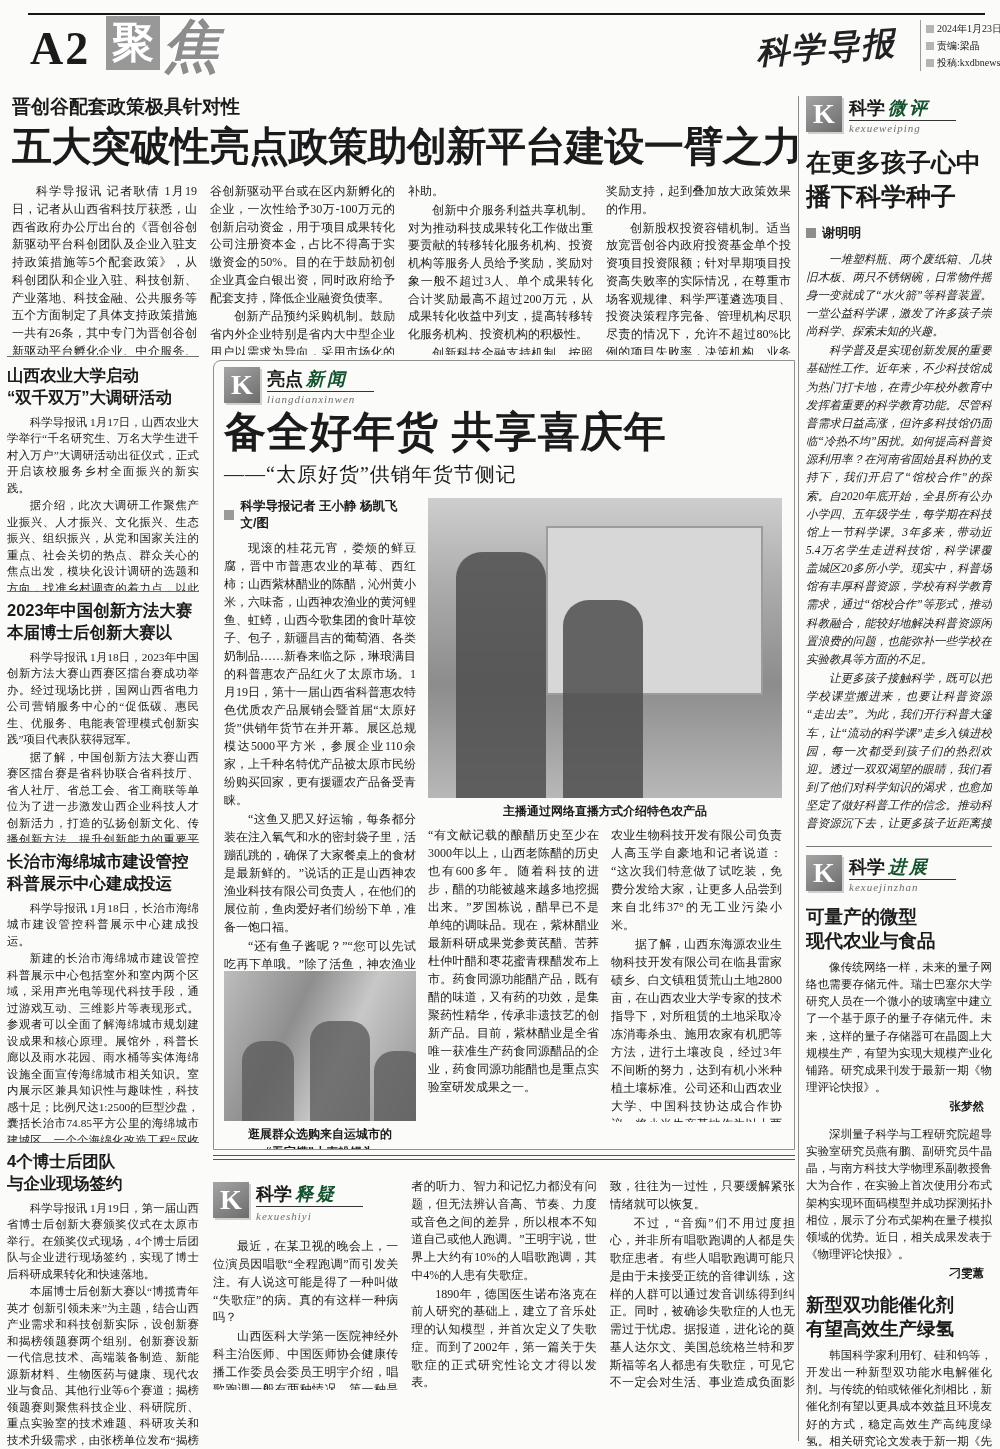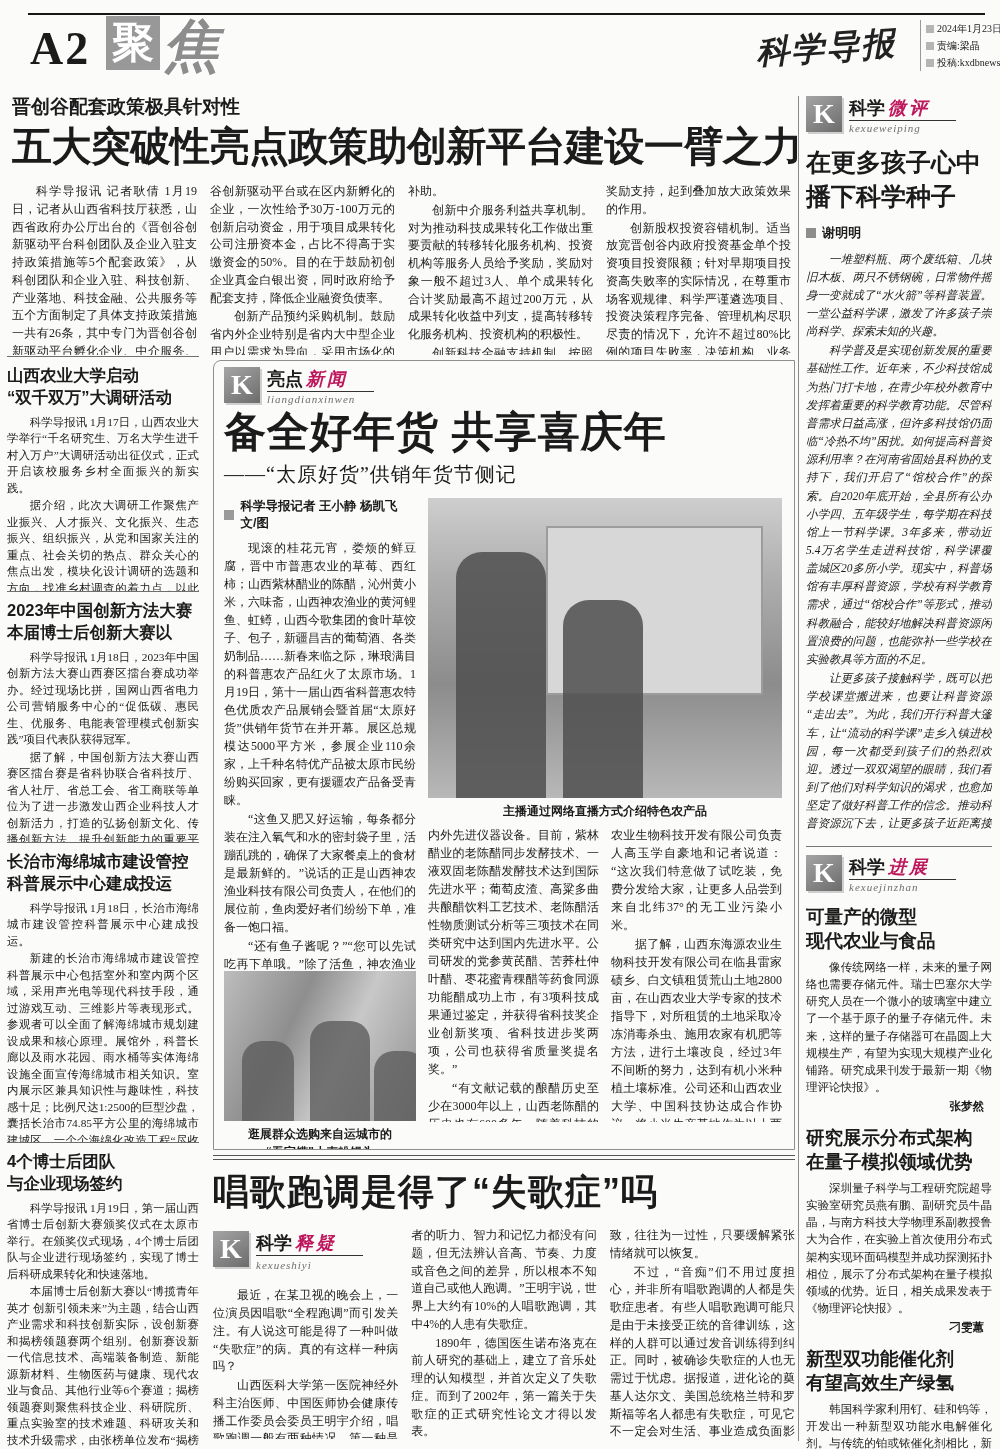--- a/index.html
+++ b/index.html
@@ -23,21 +23,21 @@
   .plist p{margin:0 0 1px 0;text-indent:2em;text-align:justify;}
   [data-noindent-first] p:first-child{text-indent:0;}
   .author{text-align:right;font-weight:700;padding-right:8px;margin-top:2px;}
   .klogo{display:flex;align-items:flex-start;}
   .kbox{width:36px;height:36px;flex:none;background:linear-gradient(145deg,#a5a5a5,#6c6c6c);color:#fff;
         font-family:"Liberation Serif",serif;font-weight:700;font-size:28px;display:flex;align-items:center;
         justify-content:center;box-shadow:2px 2px 0 #cfcfcf;}
   .kmeta{margin-left:7px;padding-top:2px;}
   .kline{font-size:18px;line-height:20px;border-bottom:1px solid #333;padding:0 26px 2px 0;white-space:nowrap;}
   .kb{font-family:"Liberation Sans",sans-serif;font-weight:900;}
-  .ks{font-family:"Liberation Serif",serif;font-style:italic;font-weight:700;color:#be185d;margin-left:3px;letter-spacing:3px;}
+  .ks{font-family:"Liberation Serif",serif;font-style:italic;font-weight:700;color:#14532d;margin-left:3px;letter-spacing:3px;}
   .kpy{font-style:italic;color:#6e6e6e;font-size:11px;letter-spacing:1px;padding-top:1px;}
   
   .lead{position:absolute;left:12px;top:94px;width:780px;}
   .kicker{font-family:"Liberation Sans",sans-serif;font-weight:700;font-size:19px;}
   .headline{font-family:"Liberation Sans",sans-serif;font-weight:900;font-size:40px;line-height:1.15;
             letter-spacing:-0.5px;margin-top:3px;white-space:nowrap;}
   .lead-cols{display:flex;gap:13px;margin-top:14px;}
   .lead-cols .col{width:185px;height:172px;overflow:hidden;font-size:12px;line-height:1.48;}
   
   .leftcol{position:absolute;left:7px;top:356px;width:192px;bottom:0;overflow:hidden;}
@@ -205,36 +205,34 @@
       </div>
       <div class="fx-right">
         <div class="photo1">
           <div class="board"></div>
           <div class="fig" style="left:8%;top:18%;width:90px;height:82%"></div>
           <div class="fig" style="left:38%;top:34%;width:80px;height:66%"></div>
         </div>
         <div class="cap">主播通过网络直播方式介绍特色农产品</div>
         <div class="fx-cols">
           <div class="c plist" data-noindent-first="">
-              <p>内外先进仪器设备。目前，紫林醋业的老陈醋同步发酵技术、一液双固老陈醋发酵技术达到国际先进水平；葡萄皮渣、高粱多曲共酿醋饮料工艺技术、老陈醋活性物质测试分析等三项技术在同类研究中达到国内先进水平。公司研发的党参黄芪醋、苦荞杜仲叶醋、枣花蜜青稞醋等药食同源功能醋成功上市，有3项科技成果通过鉴定，并获得省科技奖企业创新奖项、省科技进步奖两项，公司也获得省质量奖提名奖。”</p>
               <p>“有文献记载的酿醋历史至少在3000年以上，山西老陈醋的历史也有600多年。随着科技的进步，醋的功能被越来越多地挖掘出来。”罗国栋说，醋早已不是单纯的调味品。现在，紫林醋业最新科研成果党参黄芪醋、苦荞杜仲叶醋和枣花蜜青稞醋发布上市。药食同源功能醋产品，既有醋的味道，又有药的功效，是集聚药性精华，传承非遗技艺的创新产品。目前，紫林醋业是全省唯一获准生产药食同源醋品的企业，药食同源功能醋也是重点实验室研发成果之一。</p>
             </div>
           <div class="c plist" data-noindent-first="">
               <p>农业生物科技开发有限公司负责人高玉学自豪地和记者说道：“这次我们特意做了试吃装，免费分发给大家，让更多人品尝到来自北纬37°的无工业污染小米。</p>
               <p>据了解，山西东海源农业生物科技开发有限公司在临县雷家碛乡、白文镇租赁荒山土地2800亩，在山西农业大学专家的技术指导下，对所租赁的土地采取冷冻消毒杀虫、施用农家有机肥等方法，进行土壤改良，经过3年不间断的努力，达到有机小米种植土壤标准。公司还和山西农业大学、中国科技协达成合作协议，将小米生产基地作为以上两个单位的农业技术试验基地，并派遣农业技术专家全过程培训、指导有机小米的种植。同时，在涉及乡镇定期开展农业技术培训，进一步提高农民劳动技能，培养有文化、懂技术、会经营的新型农民。</p>
             </div>
         </div>
       </div>
     </div>
   </div>
 
   <div class="dblrule"></div>
 
   <div class="shiyi">
-    <div class="sy-title">唱歌跑调是得了“失歌症”吗</div>
     <div class="sy-body">
       <div class="c">
         <div class="klogo">
           <div class="kbox">K</div>
           <div class="kmeta">
             <div class="kline"><span class="kb">科学</span><span class="ks">释疑</span></div>
             <div class="kpy">kexueshiyi</div>
           </div>
         </div>
         <div class="plist">
@@ -281,21 +279,20 @@
     </div>
 
     <div class="jz-art">
       <div class="jz-t"><span>可量产的微型</span><br><span>现代农业与食品</span></div>
       <div class="jz-b">
           <p>像传统网络一样，未来的量子网络也需要存储元件。瑞士巴塞尔大学研究人员在一个微小的玻璃室中建立了一个基于原子的量子存储元件。未来，这样的量子存储器可在晶圆上大规模生产，有望为实现大规模产业化铺路。研究成果刊发于最新一期《物理评论快报》。</p>
         </div>
       <div class="author">张梦然</div>
     </div>
     <div class="jz-art">
-      <div class="jz-t"><span>研究展示分布式架构</span><br><span>在量子模拟领域优势</span></div>
       <div class="jz-b">
           <p>深圳量子科学与工程研究院超导实验室研究员燕有鹏、副研究员牛晶晶，与南方科技大学物理系副教授鲁大为合作，在实验上首次使用分布式架构实现环面码模型并成功探测拓扑相位，展示了分布式架构在量子模拟领域的优势。近日，相关成果发表于《物理评论快报》。</p>
         </div>
       <div class="author">刁雯蕙</div>
     </div>
     <div class="jz-art">
       <div class="jz-t"><span>新型双功能催化剂</span><br><span>有望高效生产绿氢</span></div>
       <div class="jz-b">
           <p>韩国科学家利用钌、硅和钨等，开发出一种新型双功能水电解催化剂。与传统的铂或铱催化剂相比，新催化剂有望以更具成本效益且环境友好的方式，稳定高效生产高纯度绿氢。相关研究论文发表于新一期《先进材料》杂志。</p>
         </div>

